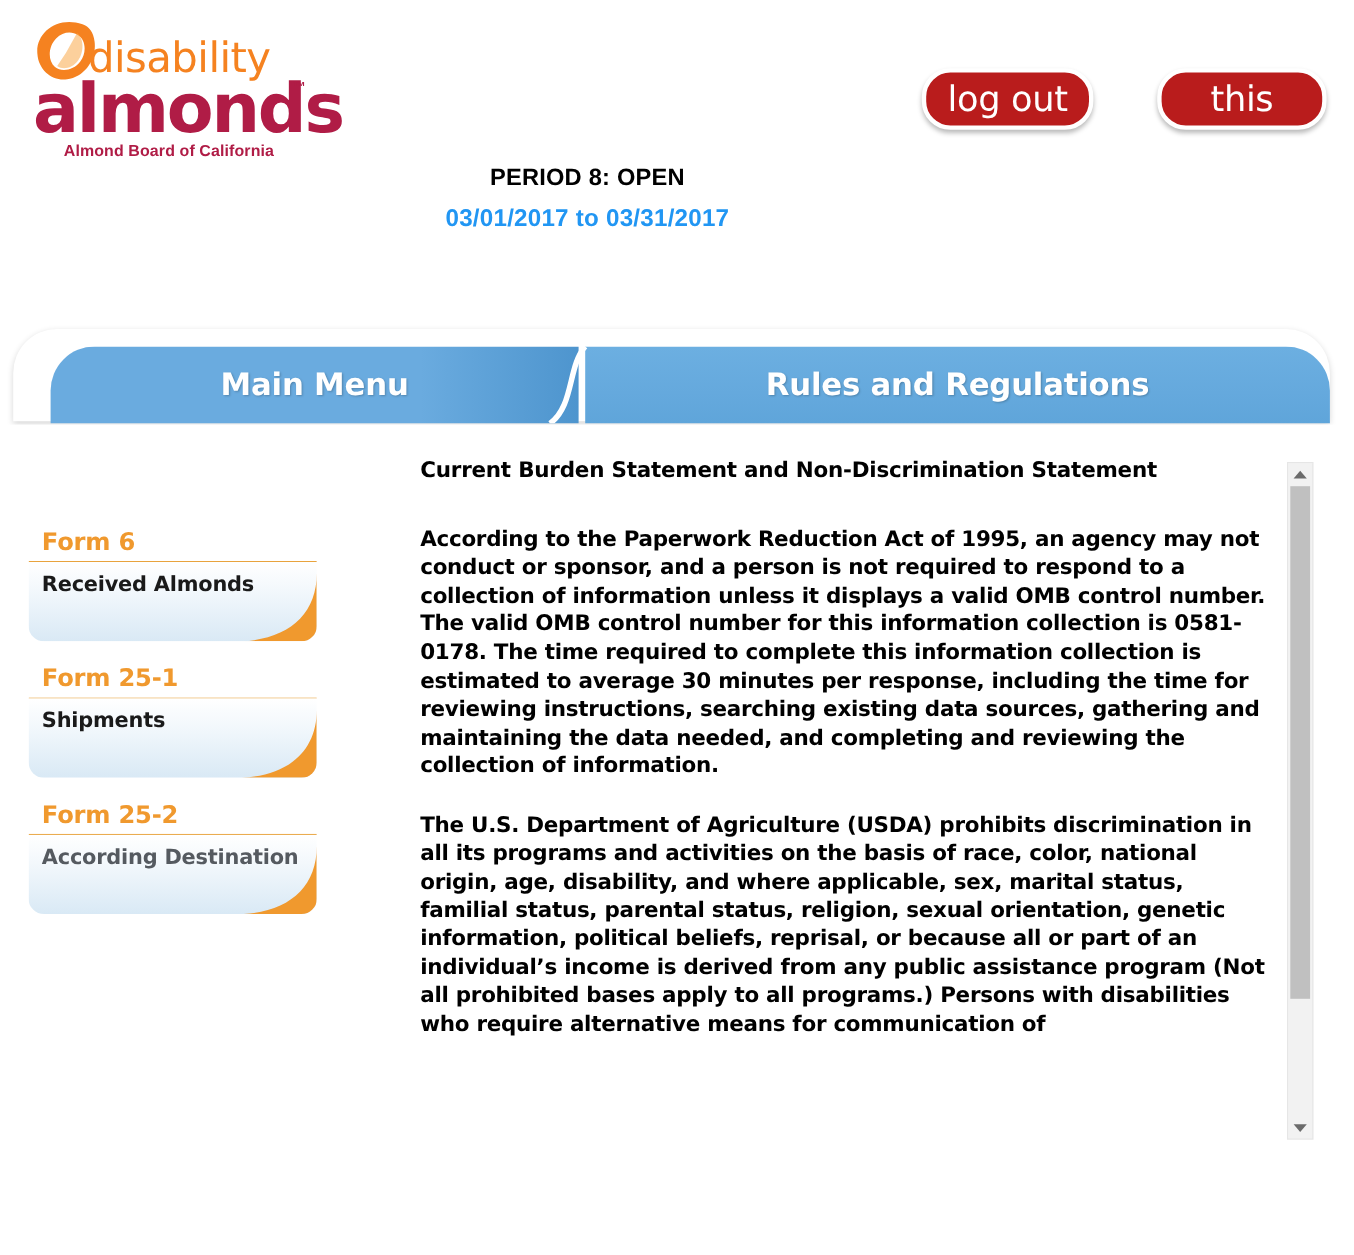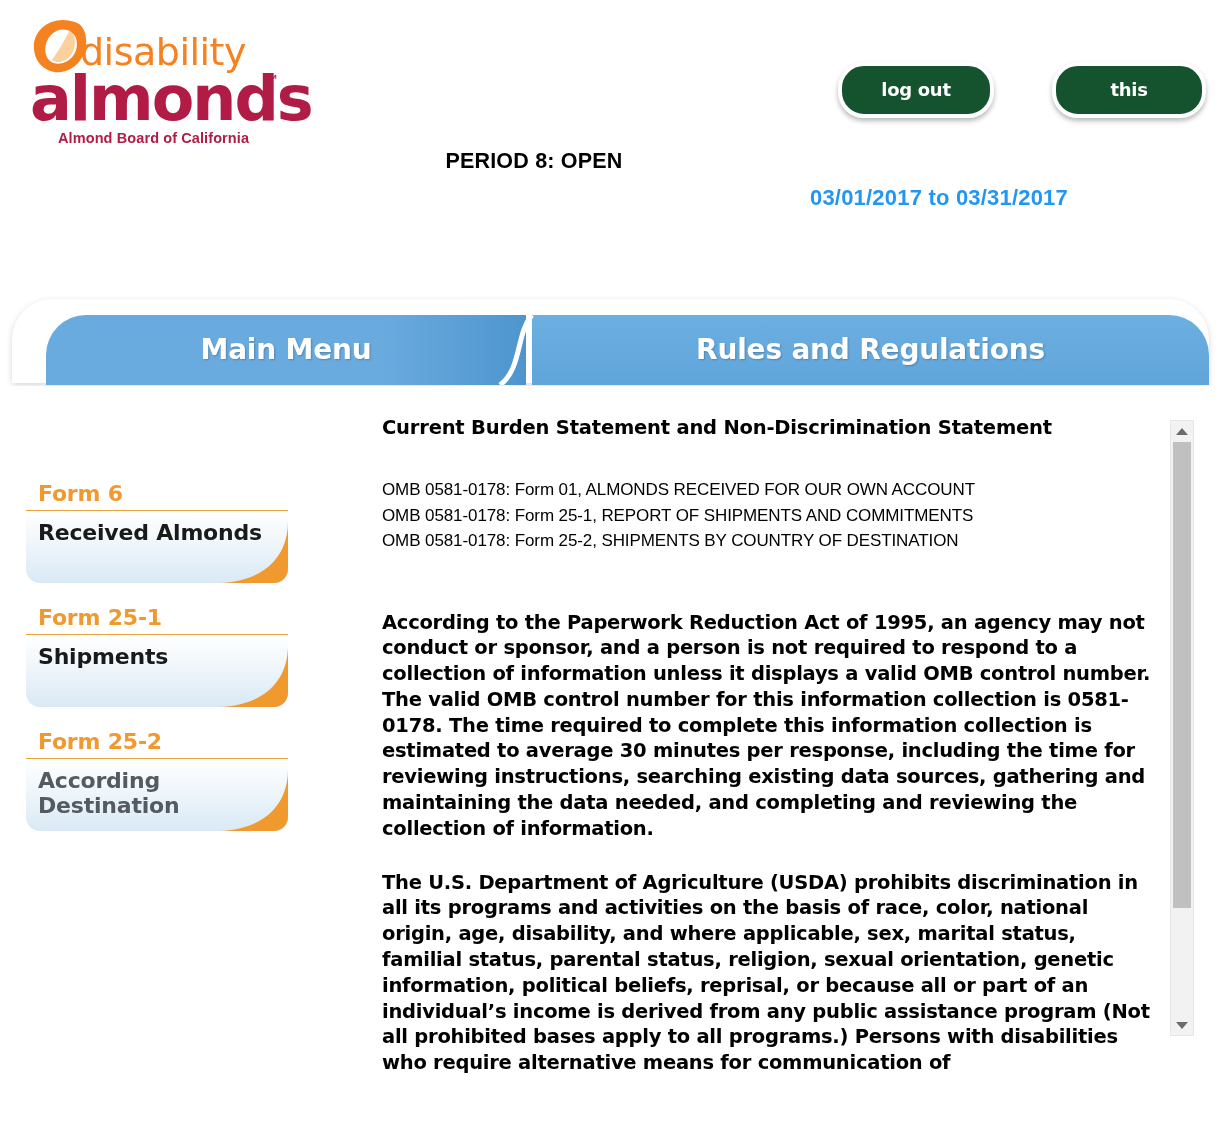--- a/index.html
+++ b/index.html
@@ -69,27 +69,27 @@
 
   .header-buttons {
     position: absolute;
     left: 830px; top: 62px;
     width: 390px; height: 62px;
   }
   .pill-btn {
     position: absolute;
     top: 0;
     height: 48px;
-    background: #14532d;
+    background: #b91c1c;
     border: 4px solid #ffffff;
     border-radius: 26px;
     box-shadow: 0 3px 5px rgba(0,0,0,0.28);
     color: #ffffff;
-    font-size: 18px;
-    font-weight: 700;
+    font-size: 32px;
+    font-weight: 400;
     line-height: 48px;
     text-align: center;
     cursor: pointer;
     box-sizing: content-box;
     font-family: "DejaVu Sans", sans-serif;
     letter-spacing: -0.3px;
   }
   .pill-logout { left: 8px;  width: 148px; }
   .pill-menu   { left: 222px; width: 146px; }
 
@@ -107,21 +107,20 @@
     letter-spacing: 0.2px;
     line-height: 26px;
   }
   .period-range {
     margin-top: 11px;
     font-size: 22px;
     font-weight: 700;
     color: #2196F3;
     letter-spacing: 0.2px;
     line-height: 26px;
-    text-align: right;
   }
 
   
   .tab-shell {
     position: absolute;
     left: 4px; top: 299px;
     width: 1213px; height: 86px;
   }
   .tab-shell-bg {
     position: absolute;
@@ -208,21 +207,21 @@
     position: relative;
     height: 72px;
     border-top: 1.5px solid #E8A33D;
     background: linear-gradient(to bottom, #ffffff 0%, #f3f8fc 35%, #d9e9f5 100%);
     border-radius: 0 0 14px 14px;
     overflow: hidden;
   }
   .form-card-sub {
     position: absolute;
     left: 12px; top: 9px;
-    font-size: 22px;
+    font-size: 19px;
     font-weight: 700;
     color: #1a1a1a;
     letter-spacing: -0.2px;
     font-family: "DejaVu Sans", sans-serif;
   }
   .form-card-sub.muted { color: #555a60; font-weight: 700; }
   .corner-swoosh {
     position: absolute;
     right: 0; bottom: 0;
     width: 96px; height: 62px;
@@ -381,25 +380,20 @@
           <path d="M96 0 C96 38 70 60 28 62 L96 62 Z" fill="#F0992E"></path>
         </svg>
       </div>
     </div>
 
   </div>
 
   <div class="content">
     <div class="content-heading">Current Burden Statement and Non-Discrimination Statement</div>
 
-    <div class="omb-list">
-      <div class="omb-line">OMB 0581-0178: Form 01, ALMONDS RECEIVED FOR OUR OWN ACCOUNT</div>
-      <div class="omb-line">OMB 0581-0178: Form 25-1, REPORT OF SHIPMENTS AND COMMITMENTS</div>
-      <div class="omb-line">OMB 0581-0178: Form 25-2, SHIPMENTS BY COUNTRY OF DESTINATION</div>
-    </div>
 
     <p class="para">According to the Paperwork Reduction Act of 1995, an agency may not conduct or sponsor, and a person is not required to respond to a collection of information unless it displays a valid OMB control number. The valid OMB control number for this information collection is 0581-0178. The time required to complete this information collection is estimated to average 30 minutes per response, including the time for reviewing instructions, searching existing data sources, gathering and maintaining the data needed, and completing and reviewing the collection of information.</p>
     <p class="para">The U.S. Department of Agriculture (USDA) prohibits discrimination in all its programs and activities on the basis of race, color, national origin, age, disability, and where applicable, sex, marital status, familial status, parental status, religion, sexual orientation, genetic information, political beliefs, reprisal, or because all or part of an individual’s income is derived from any public assistance program (Not all prohibited bases apply to all programs.) Persons with disabilities who require alternative means for communication of</p>
   </div>
 
   <div class="scrollbar">
     <div class="sb-arrow sb-arrow-up">
       <i></i>
     </div>
     <div class="sb-thumb"></div>

